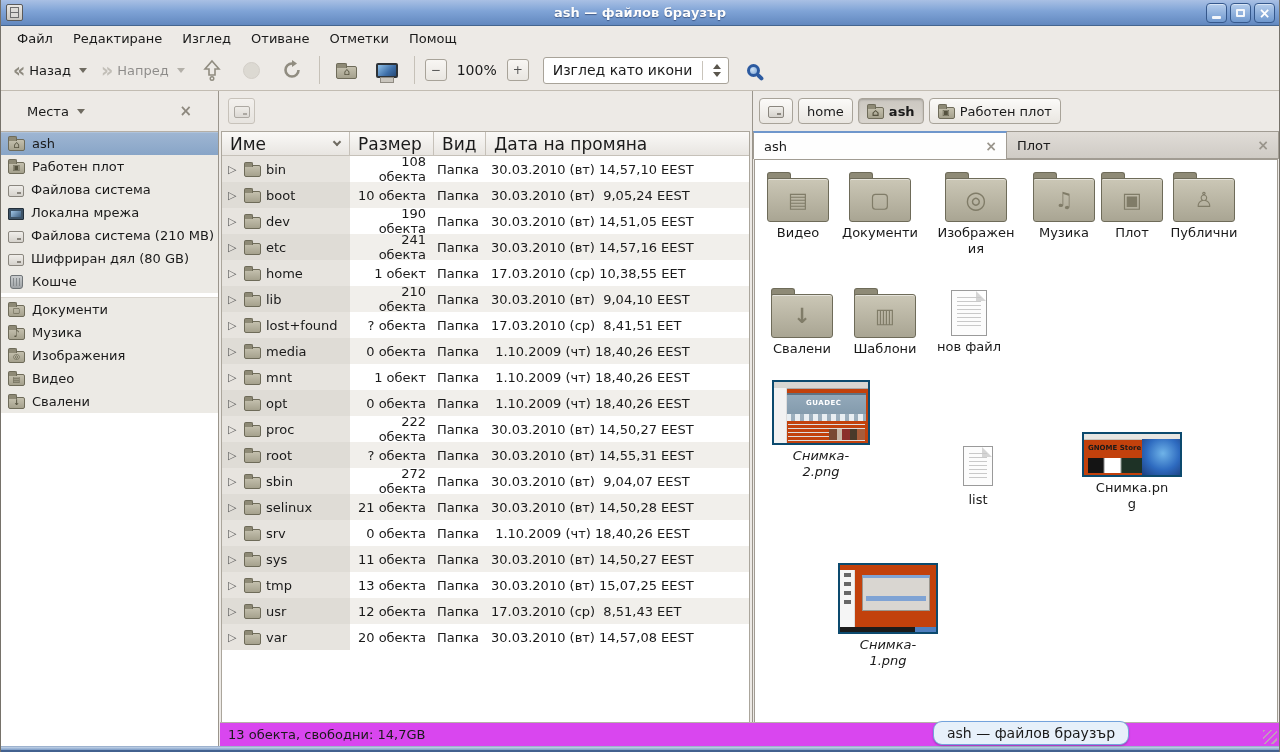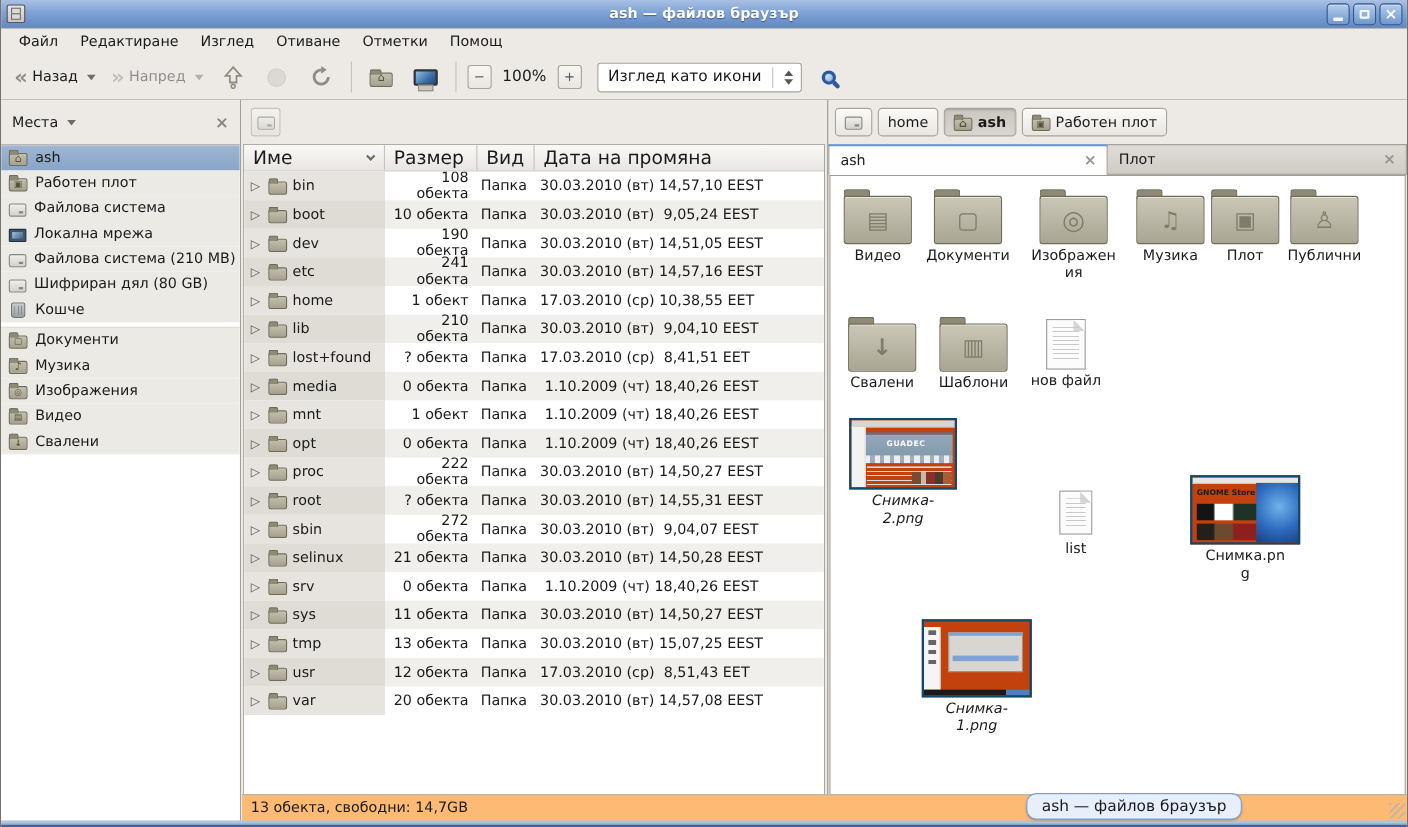--- a/index.html
+++ b/index.html
@@ -67,21 +67,21 @@
   .spin .up { border-bottom:5px solid #5A564D; }
   .spin .dn { border-top:5px solid #5A564D; }
   .tb-search { position:relative; width:13px; height:13px; border:3px solid #2C5AA0; border-radius:50%;
     margin-left:12px; background:radial-gradient(circle at 35% 35%, #CFE2F5, #7FA8D8); }
   .tb-search::after { content:''; position:absolute; width:8px; height:4px; background:#2C5AA0;
     transform:rotate(45deg); right:-7px; bottom:-5px; border-radius:2px; }
 
   
   .sidebar { position:absolute; left:0; top:91px; width:218px; bottom:6px; background:#fff;
     border-right:1px solid #9A958C; }
-  .side-head { height:40px; display:flex; align-items:center; padding:0 10px; background:#EDEAE6; gap:4px; }
+  .side-head { height:40px; display:flex; align-items:center; padding:0 26px; background:#EDEAE6; gap:4px; }
   .side-close { margin-left:auto; color:#8D887E; font-size:15px; font-weight:bold; }
   .side-list { position:absolute; left:0; right:0; top:40px; bottom:0; background:#fff;
     border-top:1px solid #B5AFA6; overflow:hidden; }
   .srow { display:flex; align-items:center; gap:7px; height:23px; padding-left:7px; background:#ECEAE5; }
   .srow.selected { background:linear-gradient(#9FB6D3,#88A5C7); box-shadow:inset 0 1px 0 #AFC3DB; }
   .group2 { margin-top:4px; border-top:1px solid #DAD6CF; }
   .slabel { white-space:nowrap; }
 
   
   .mini { display:inline-block; width:17px; height:15px; position:relative; flex:none; }
@@ -136,21 +136,21 @@
   .trow { display:flex; height:26px; align-items:center; }
   .tree-body > div:nth-of-type(even) { background:#F1EFEB; }
   .cell-name { width:128px; height:26px; display:flex; align-items:center; background:#E7E4DF; gap:5px; padding-left:6px; }
   .tree-body > div:nth-of-type(even) .cell-name { background:#DFDCD6; }
   .expander { color:#555; font-size:11px; width:11px; }
   .cell-size { width:84px; text-align:right; padding-right:8px; }
   .cell-type { width:52px; padding-left:3px; }
   .cell-date { flex:1; padding-left:5px; white-space:pre; }
 
   
-  .statusbar { position:absolute; left:219px; right:0; top:722px; height:24px; background:#fdba74;
+  .statusbar { position:absolute; left:219px; right:0; top:722px; height:24px; background:#d946ef;
     border-top:1px solid #B7B1A8; display:flex; align-items:center; padding-left:8px; }
 
   
   .rightpanel { position:absolute; left:751px; right:0; top:91px; height:631px; background:#EDEAE6;
     border-left:1px solid #9A958C; }
   .crumbs { height:40px; display:flex; align-items:center; gap:5px; padding-left:6px; }
   .crumb { height:26px; display:flex; align-items:center; gap:5px; padding:0 8px;
     border:1px solid #A8A399; border-radius:4px; background:linear-gradient(#FBFAF8,#E9E6E1); }
   .crumb.active { background:linear-gradient(#CBC7C0,#D9D5CF); box-shadow:inset 0 1px 2px rgba(0,0,0,.2); font-weight:bold; }
   .crumb .clabel:empty { display:none; }
@@ -210,21 +210,21 @@
     background:#F2F2F2; border-right:1px solid #DDD; }
   .thumb-guadec .t1 { position:absolute; left:12px; right:2px; top:11px; height:28px;
     background:linear-gradient(#93A9BA,#7E96A8); border-top:2px solid #5F7283; }
   .thumb-guadec .t1::after { content:''; position:absolute; left:0; right:0; bottom:0; height:7px;
     background:repeating-linear-gradient(90deg,#E8EEF2 0 5px, rgba(232,238,242,.25) 5px 9px); }
   .thumb-guadec .t2 { position:absolute; left:14px; right:3px; top:42px; bottom:2px;
     background:repeating-linear-gradient(180deg,#DDD 0 1px,transparent 1px 4px); }
   .thumb-guadec .t3 { position:absolute; right:3px; bottom:3px; width:36px; height:11px;
     background:linear-gradient(90deg,#7A4A32 0 8px,#C8B9A8 8px 13px,#8B2F2B 13px 21px,#4A3A2A 21px 28px,#A85C3A 28px 36px); }
   .thumb-guadec .ttext { left:32px; top:17px; font-size:7px; color:#FFF; letter-spacing:.5px; }
-  .thumb-store { width:100px; height:63px; }
+  .thumb-store { width:100px; height:45px; }
   .thumb-store::before { content:''; position:absolute; top:0; left:0; right:0; height:5px;
     background:#E8E6E2; border-bottom:1px solid #C9C6C0; }
   .thumb-store .t1 { position:absolute; right:0; top:5px; width:38px; bottom:0;
     background:radial-gradient(circle at 55% 40%, #6FB3E8 0%, #2E6BC0 55%, #1D3E7E 100%); }
   .thumb-store .t2 { position:absolute; left:4px; top:24px; width:54px; height:15px;
     background:linear-gradient(90deg,#141414 0 15px,#fff 17px 32px,#1E3226 34px 49px); }
   .thumb-store .t3 { position:absolute; left:4px; top:42px; width:54px; height:15px;
     background:linear-gradient(90deg,#23201B 0 15px,#6B4A2F 17px 32px,#8E1F1F 34px 49px); }
   .thumb-store .ttext { left:4px; top:10px; font-size:7px; color:#1A1A1A; }
   .thumb-dialog { width:100px; height:71px; }

